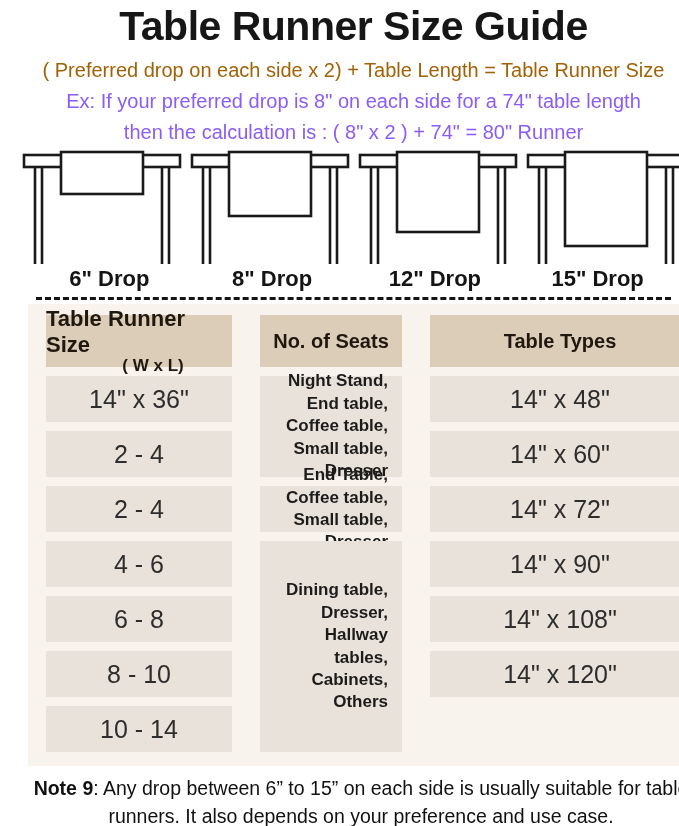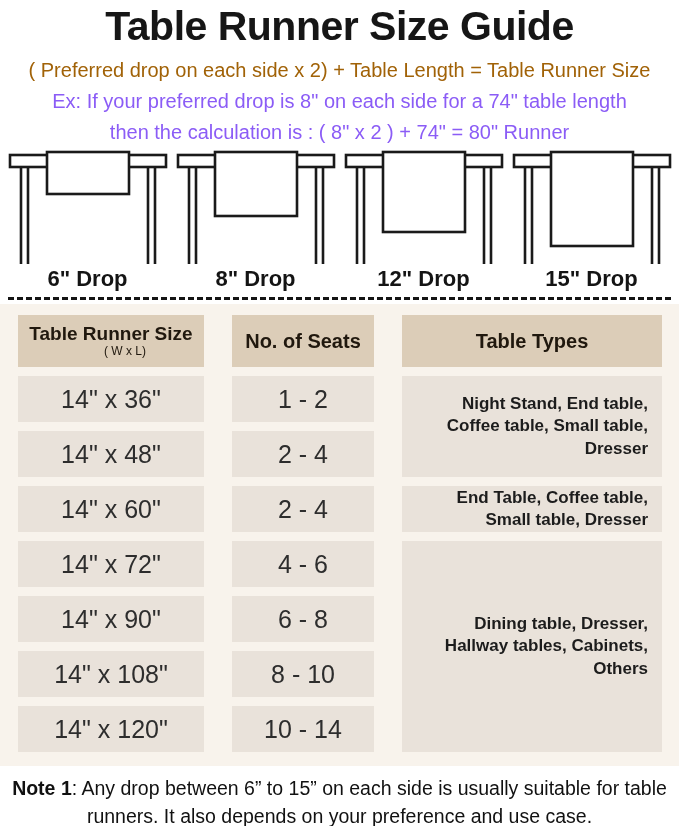--- a/index.html
+++ b/index.html
@@ -2,21 +2,21 @@
 <html><head>
 <meta charset="utf-8">
 <style>
   * { margin:0; padding:0; box-sizing:border-box; }
   html,body { background:#ffffff; }
   body {
     width:679px; height:826px; overflow:hidden;
     font-family:"Liberation Sans", sans-serif;
     color:#1d1d1d;
   }
-  .page { width:679px; height:826px; }
+  .page { width:679px; height:826px;padding-left:28px; }
 
   h1.title {
     text-align:center; font-size:41px; font-weight:bold;
     letter-spacing:-0.5px; color:#161616; padding-top:3px;
   }
   .formula {
     text-align:center; font-size:20px; color:#a16207;
     margin-top:9px;
   }
   .ex-line { text-align:center; font-size:20px; color:#8b5cf6; margin-top:8px; }
@@ -46,22 +46,22 @@
     grid-template-columns:186px 142px 260px;
     grid-template-rows:52px repeat(7, 46px);
     column-gap:28px;
     row-gap:9px;
   }
   .h-cell {
     background:#dccdb8;
     display:flex; flex-direction:column; align-items:center; justify-content:center;
     color:#20180e;
   }
-  .h-main { font-size:19px; font-weight:bold; line-height:1.15; }
-  .h-sub  { font-size:12px; font-weight:normal; line-height:1.1;margin-left:28px; }
+  .h-main { font-size:22px; font-weight:bold; line-height:1.15; }
+  .h-sub  { font-size:17px; font-weight:bold; line-height:1.1;margin-left:28px; }
   .h-big  { font-size:20px; font-weight:bold; }
   .c-cell {
     background:#e9e2da;
     display:flex; align-items:center; justify-content:center;
     font-size:25px; color:#2d2d2d;
   }
   .t-cell {
     background:#e9e2da;
     display:flex; align-items:center; justify-content:center;
     font-size:17px; font-weight:bold; line-height:1.32;
@@ -146,21 +146,20 @@
       <div class="h-sub">( W x L)</div>
     </div>
     <div class="h-cell">
       <div class="h-big">No. of Seats</div>
     </div>
     <div class="h-cell">
       <div class="h-big">Table Types</div>
     </div>
 
     <div class="c-cell">14" x 36"</div>
-    <div class="c-cell">1 - 2</div>
     <div class="t-cell span-2">Night Stand, End table, Coffee table, Small table, Dresser</div>
 
     <div class="c-cell">14" x 48"</div>
     <div class="c-cell">2 - 4</div>
 
     <div class="c-cell">14" x 60"</div>
     <div class="c-cell">2 - 4</div>
     <div class="t-cell">End Table, Coffee table, Small table, Dresser</div>
 
     <div class="c-cell">14" x 72"</div>
@@ -171,17 +170,17 @@
     <div class="c-cell">6 - 8</div>
 
     <div class="c-cell">14" x 108"</div>
     <div class="c-cell">8 - 10</div>
 
     <div class="c-cell">14" x 120"</div>
     <div class="c-cell">10 - 14</div>
   </div>
 
   <div class="notes">
-    <p><span class="note-label">Note 1</span><span>: Any drop between 6” to 15” on each side is usually suitable for table runners. It also depends on your preference and use case.</span></p>
+    <p><span class="note-label">Note 9</span><span>: Any drop between 6” to 15” on each side is usually suitable for table runners. It also depends on your preference and use case.</span></p>
 
   </div>
 
 </div>
 
 </body></html>

